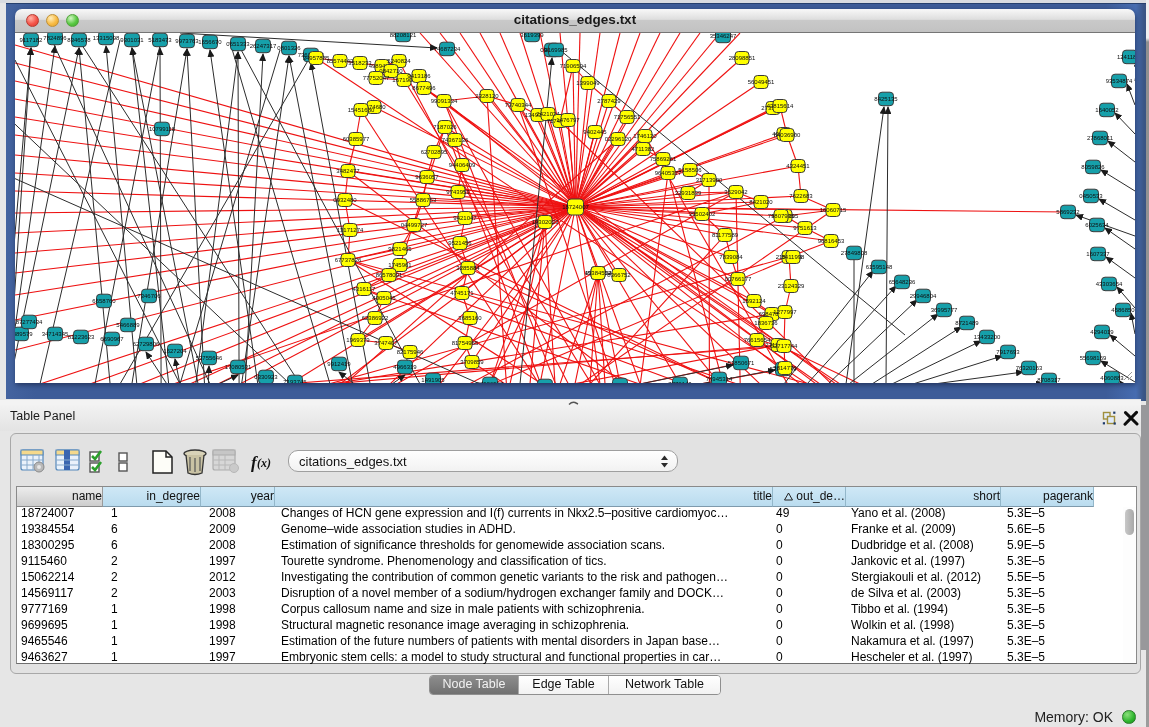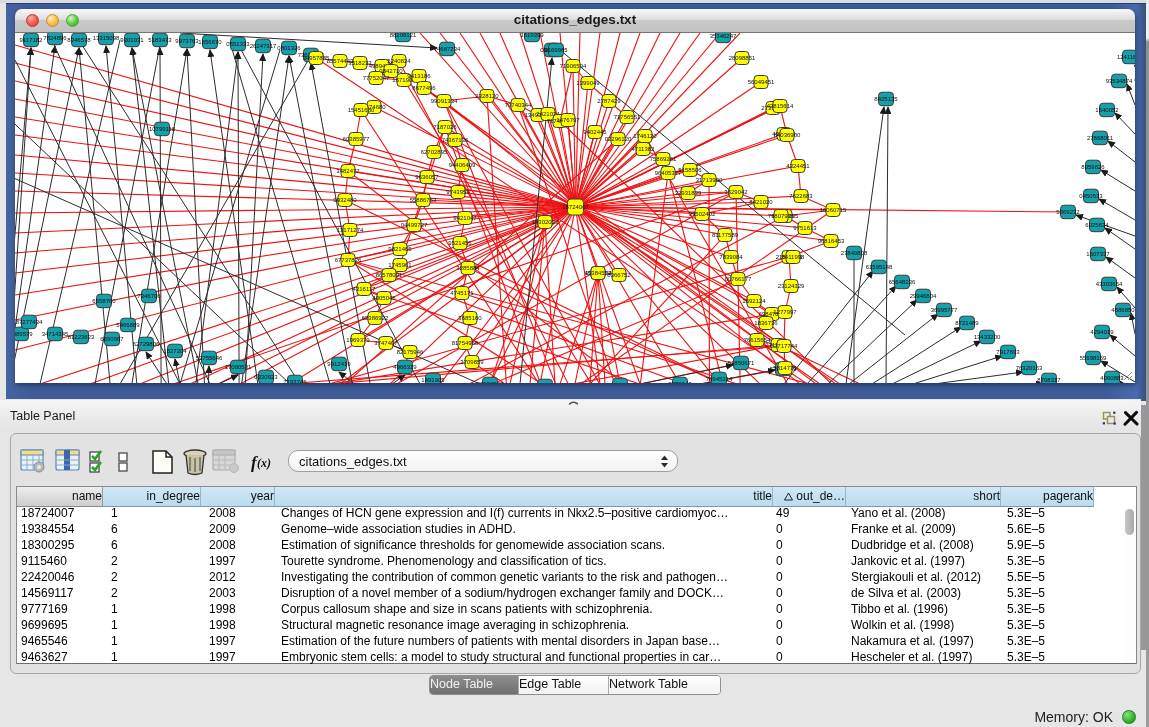--- a/index.html
+++ b/index.html
@@ -35,21 +35,21 @@
 #hc-year{left:184px;width:73px}
 #hc-title{left:258px;width:497px}
 #hc-out{left:756px;width:72px;text-align:left;padding-left:3px;width:69px}
 #hc-short{left:829px;width:154px}
 #hc-pr{left:984px;width:92px;border-right:none}
 .row{position:absolute;left:0;width:1105px;height:16px;font-size:12px;color:#000;white-space:nowrap}
 .row span{position:absolute;top:-0.5px}
 .c1{left:4px}.c2{left:94px}.c3{left:192px}.c4{left:264px}.c5{left:759px}.c6{left:834px}.c7{left:990px}
 #scrollbar{position:absolute;left:1106px;top:20px;width:13px;height:156px;background:#fdfdfd}
 #thumb{position:absolute;left:2px;top:2px;width:9px;height:26px;background:linear-gradient(90deg,#c8c8c8,#a8a8a8);border-radius:4.5px}
-#tabs{position:absolute;left:429px;top:675px;height:17.5px;display:flex;border:1px solid #8f8f8f;border-radius:4px;overflow:hidden;font-size:12.5px;line-height:17.5px;}
+#tabs{position:absolute;left:429px;top:675px;height:17.5px;display:flex;border:1px solid #8f8f8f;border-radius:4px;overflow:hidden;font-size:12.5px;line-height:17.5px;text-align:center}
 #tab1{width:88px;background:linear-gradient(#8d8d8d,#707070);color:#f2f2f2}
 #tab2{width:89px;background:linear-gradient(#ffffff,#f2f2f2);color:#111;border-left:1px solid #aaa}
 #tab3{width:111px;background:linear-gradient(#ffffff,#f2f2f2);color:#111;border-left:1px solid #aaa}
 #memory{position:absolute;right:36px;top:709px;font-size:14px;color:#222}
 #memdot{position:absolute;left:1122px;top:710px;width:11.5px;height:11.5px;border-radius:50%;background:radial-gradient(circle at 35% 30%,#8ce07c,#2db52d 60%,#1d8a1d);border:1px solid #2a7a2a}
 </style></head>
 <body>
 <div id="topstrip"></div>
 <div id="bluepanel"></div>
 <div id="rightstrip"></div>
@@ -820,44 +820,44 @@
 <div class="row" style="top:67.5px">
       <span class="c1">9115460</span>
       <span class="c2">2</span>
       <span class="c3">1997</span>
       <span class="c4">Tourette syndrome. Phenomenology and classification of tics.</span>
       <span class="c5">0</span>
       <span class="c6">Jankovic et al. (1997)</span>
       <span class="c7">5.3E–5</span>
     </div>
 <div class="row" style="top:83.5px">
-      <span class="c1">22420046</span>
+      <span class="c1">15062214</span>
       <span class="c2">2</span>
       <span class="c3">2012</span>
       <span class="c4">Investigating the contribution of common genetic variants to the risk and pathogen…</span>
       <span class="c5">0</span>
       <span class="c6">Stergiakouli et al. (2012)</span>
       <span class="c7">5.5E–5</span>
     </div>
 <div class="row" style="top:99.5px">
       <span class="c1">14569117</span>
       <span class="c2">2</span>
       <span class="c3">2003</span>
       <span class="c4">Disruption of a novel member of a sodium/hydrogen exchanger family and DOCK…</span>
       <span class="c5">0</span>
       <span class="c6">de Silva et al. (2003)</span>
       <span class="c7">5.3E–5</span>
     </div>
 <div class="row" style="top:115.5px">
       <span class="c1">9777169</span>
       <span class="c2">1</span>
       <span class="c3">1998</span>
-      <span class="c4">Corpus callosum shape and size in scans patients with schizophrenia.</span>
+      <span class="c4">Corpus callosum name and size in male patients with schizophrenia.</span>
       <span class="c5">0</span>
-      <span class="c6">Tibbo et al. (1996)</span>
+      <span class="c6">Tibbo et al. (1994)</span>
       <span class="c7">5.3E–5</span>
     </div>
 <div class="row" style="top:131.5px">
       <span class="c1">9699695</span>
       <span class="c2">1</span>
       <span class="c3">1998</span>
       <span class="c4">Structural magnetic resonance image averaging in schizophrenia.</span>
       <span class="c5">0</span>
       <span class="c6">Wolkin et al. (1998)</span>
       <span class="c7">5.3E–5</span>

